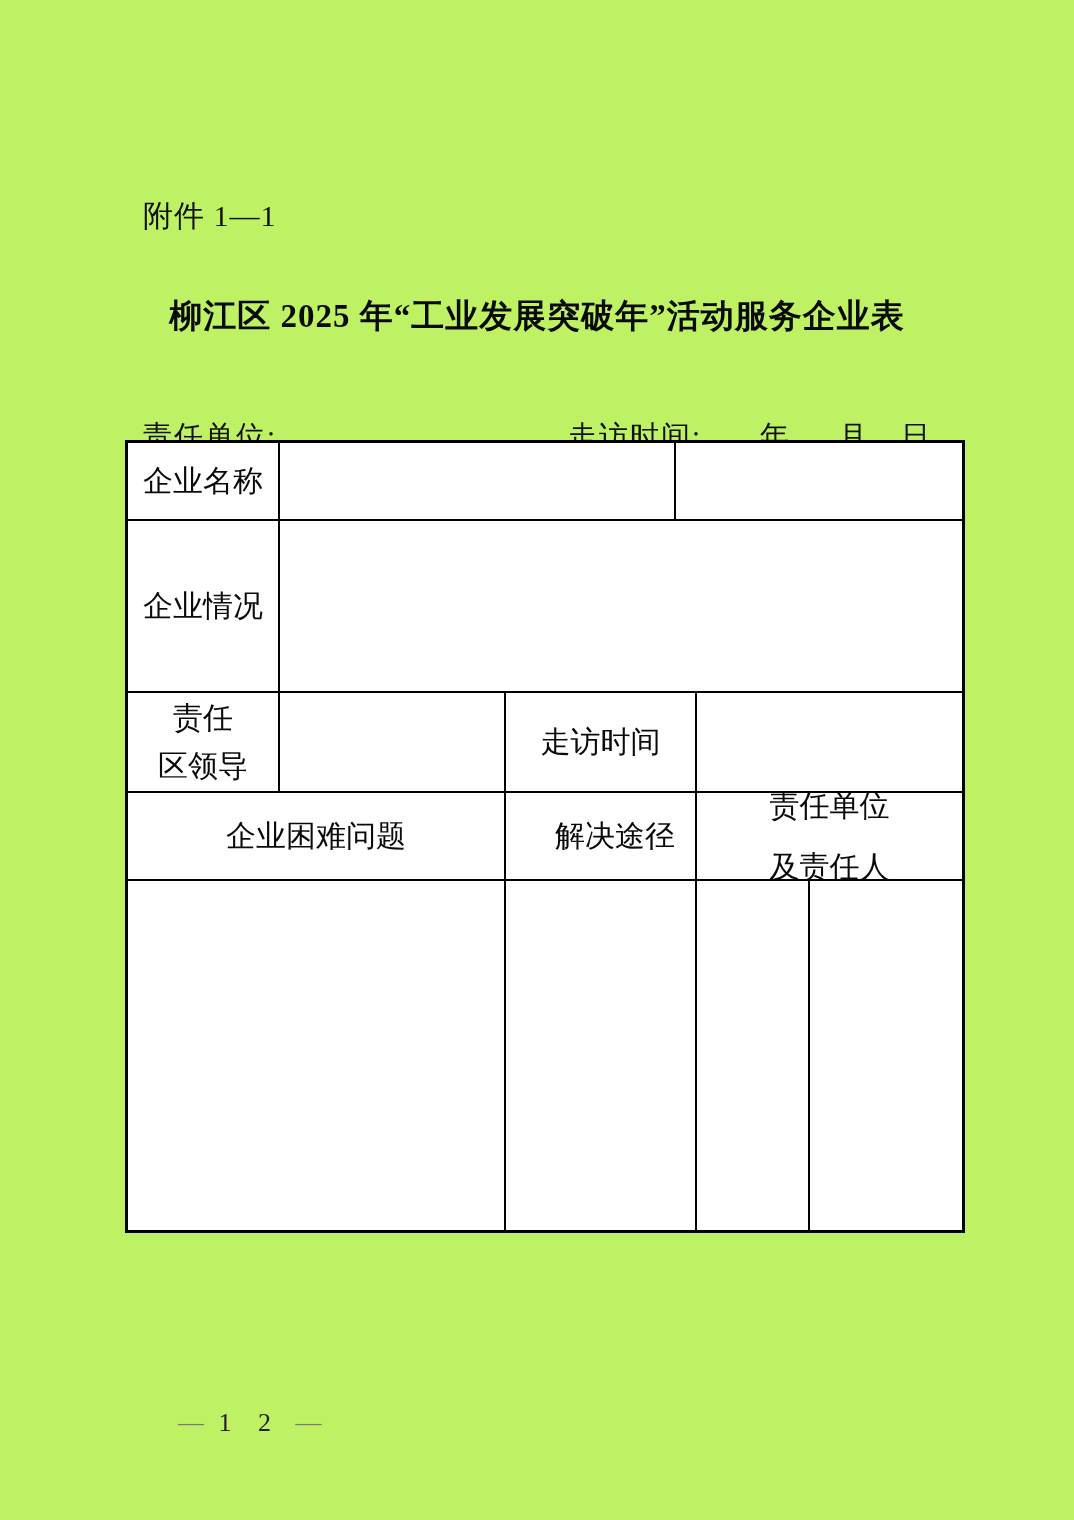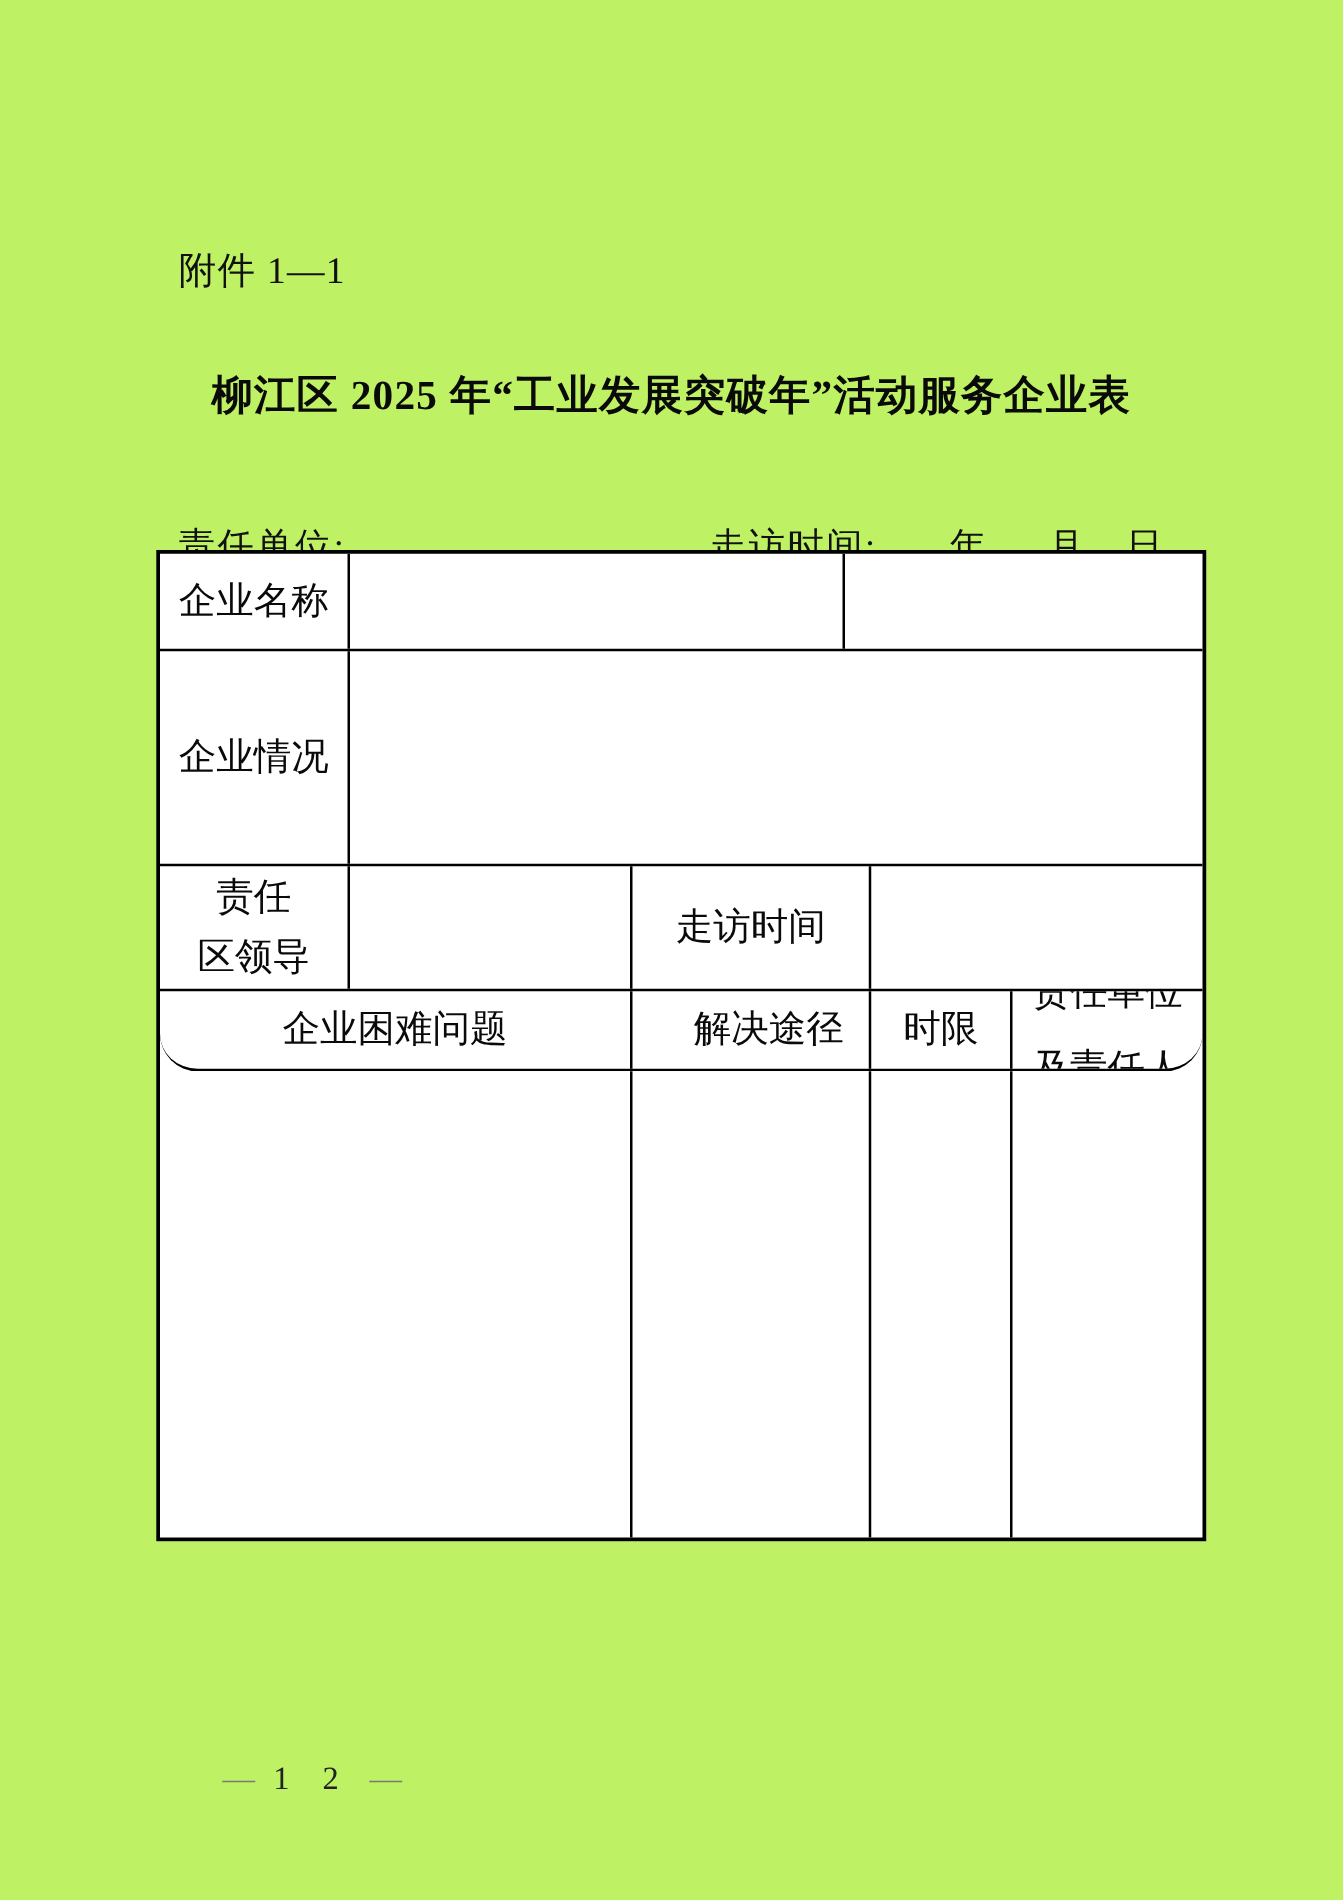--- a/index.html
+++ b/index.html
@@ -85,21 +85,21 @@
     text-align: center;
     line-height: 1.45;
     overflow: hidden;
   }
   .tcell:last-child { border-right: none; gap: 13px; }
   .fill { flex: 1 1 auto; }
 
   .row-1 { height: 78px; }
   .row-2 { height: 172px; }
   .row-3 { height: 100px; }
-  .row-4 { height: 64px; border-radius: 30px; }
+  .row-4 { height: 88px; }
   .row-5 { flex: 1 1 auto; }
 
   .w-label  { width: 152px; flex: 0 0 152px; }
   .w-name   { width: 396px; flex: 0 0 396px; }
   .w-person { width: 128px; flex: 0 0 128px; }
   .w-r3c2   { width: 226px; flex: 0 0 226px; }
   .w-r3c3   { width: 191px; flex: 0 0 191px; }
   .w-r4c1   { width: 378px; flex: 0 0 378px; }
   .w-r4c2   { width: 191px; flex: 0 0 191px; padding-left: 29px; }
   .w-r4c3   { width: 113px; flex: 0 0 113px; }
@@ -153,21 +153,20 @@
         <span>区领导</span>
       </div>
       <div class="tcell w-r3c2"></div>
       <div class="tcell w-r3c3">走访时间</div>
       <div class="tcell fill"></div>
     </div>
 
     <div class="trow row-4">
       <div class="tcell w-r4c1">企业困难问题</div>
       <div class="tcell w-r4c2">解决途径</div>
-      <div class="tcell w-r4c3">时限</div>
       <div class="tcell fill two-line">
         <span>责任单位</span>
         <span>及责任人</span>
       </div>
     </div>
 
     <div class="trow row-5">
       <div class="tcell w-r4c1"></div>
       <div class="tcell w-r4c2"></div>
       <div class="tcell w-r4c3"></div>

